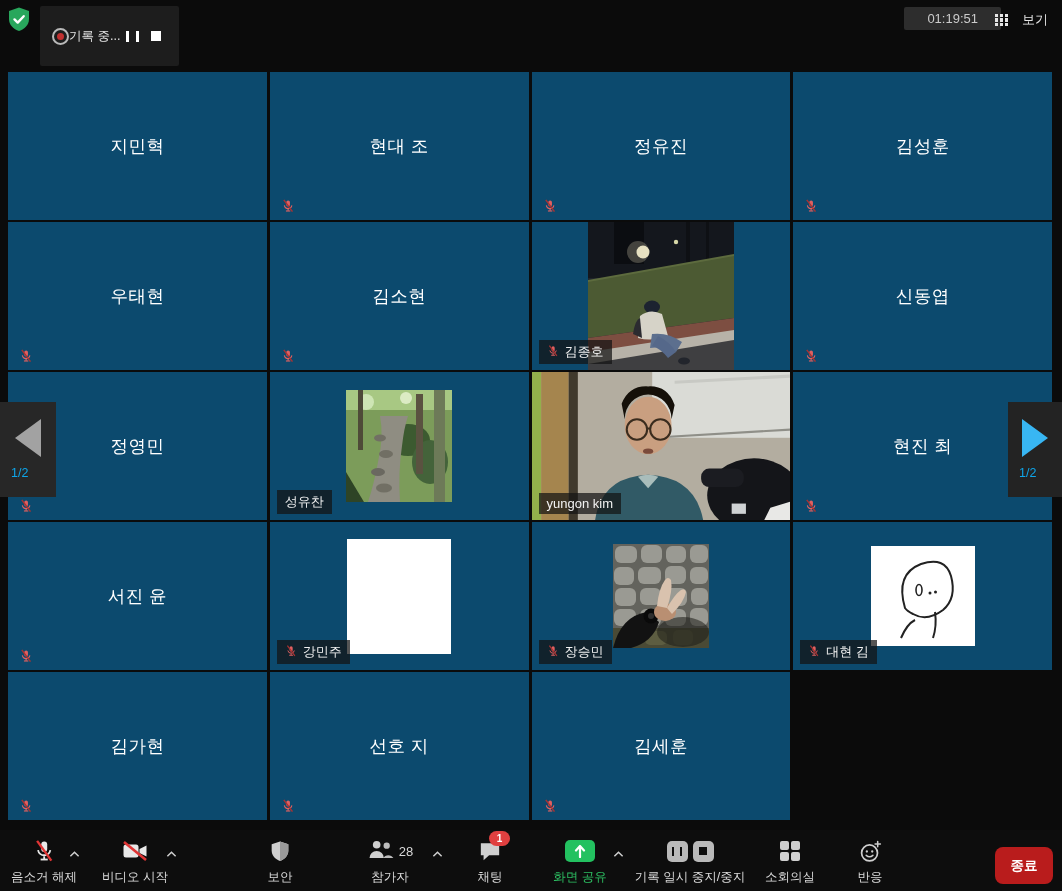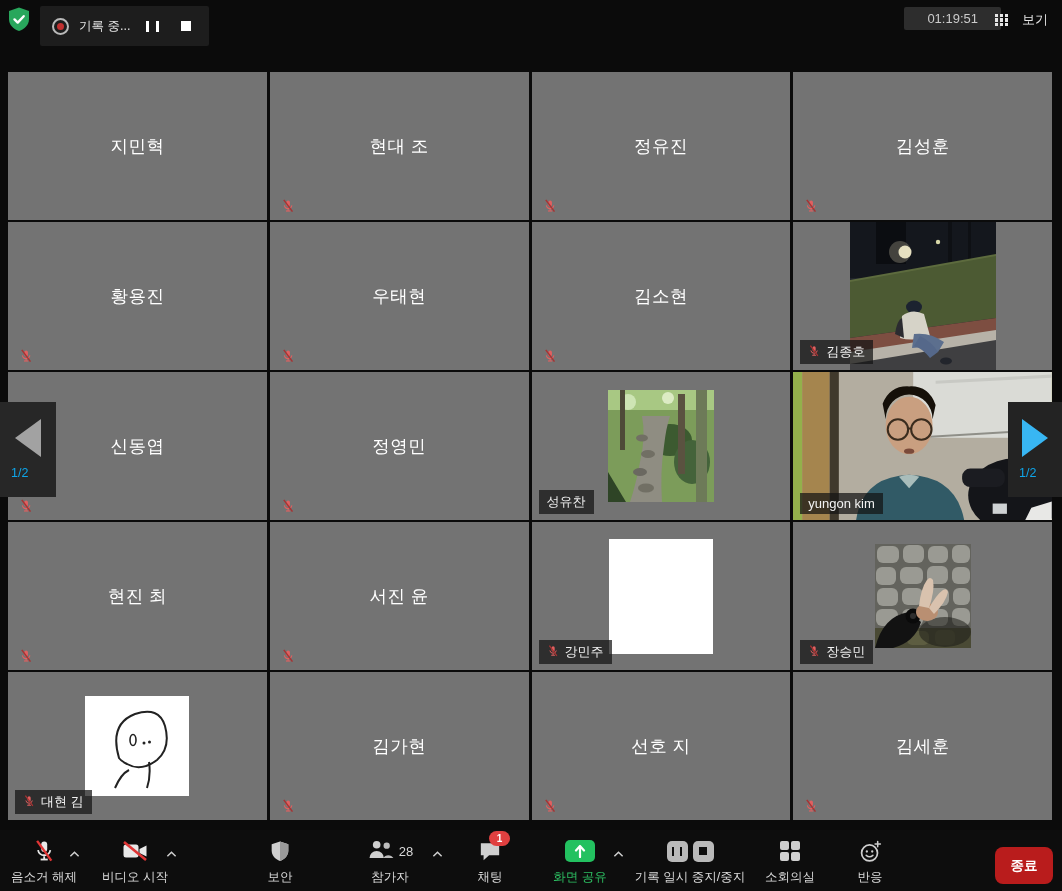--- a/index.html
+++ b/index.html
@@ -7,36 +7,36 @@
     width:1062px;height:891px;position:relative;overflow:hidden;
     background:#0b0b0b;color:#fff;
     font-family:"Liberation Sans","DejaVu Sans",sans-serif;
     -webkit-font-smoothing:antialiased;
   }
   .app{position:absolute;inset:0}
 
   
   header{position:absolute;top:0;left:0;right:0;height:46px;background:#0b0b0b;z-index:5}
   .shield-btn{position:absolute;left:6px;top:6px;background:none;border:none;padding:0;cursor:pointer;display:flex}
-  .rec-pill{position:absolute;left:40px;top:6px;height:28px;background:#1d1d1d;display:flex;align-items:center;gap:10px;padding:6px 12px;border-radius:2px}
+  .rec-pill{position:absolute;left:40px;top:6px;height:28px;background:#1d1d1d;display:flex;align-items:center;padding:16px 12px;border-radius:2px}
   .rec-dot{width:13px;height:13px;border:2px solid #b9b9b9;border-radius:50%;display:flex;align-items:center;justify-content:center;flex:none}
   .rec-dot i{width:7px;height:7px;background:#c03030;border-radius:50%}
   .rec-label{font-size:12.5px;color:#e3e3e3;white-space:nowrap}
   .rec-btn{background:none;border:none;padding:4px 6px;display:flex;align-items:center;cursor:pointer}
   .pause-glyph{width:7px;height:11px;border-left:3px solid #fff;border-right:3px solid #fff}
   .stop-glyph{width:10px;height:10px;background:#fff}
   .timer{position:absolute;right:61px;top:7px;background:#2d2d2d;color:#cbcbcb;font-size:13px;padding:4px 23px;border-radius:2px}
   .view-btn{position:absolute;right:8px;top:10px;display:flex;align-items:center;gap:14px;background:none;border:none;color:#e6e6e6;font-size:13px;cursor:pointer}
   .grid-icon{display:grid;grid-template-columns:repeat(3,3.4px);gap:1.4px}
   .grid-icon i{width:3.4px;height:3.4px;background:#e6e6e6}
 
   
   .vgrid{position:absolute;left:8px;top:72px;width:1044px;height:748px;display:grid;
     grid-template-columns:repeat(4,1fr);grid-template-rows:repeat(5,148px);column-gap:3px;row-gap:2px}
-  .tile{position:relative;background:#737373;overflow:hidden}
+  .tile{position:relative;background:#0c4a6e;overflow:hidden}
   .tile.active{outline:3px solid #dcdf4e;outline-offset:-3px;z-index:1}
   .center-name{position:absolute;inset:0;display:flex;align-items:center;justify-content:center;
     font-size:17.5px;font-weight:500;color:#fff;letter-spacing:.5px}
   .corner-mic{position:absolute;left:11px;bottom:7px;display:flex}
   .art-slot{position:absolute;inset:0;display:flex;align-items:center;justify-content:center}
   .art-slot.full svg{width:100%;height:100%;display:block}
   .label-box{position:absolute;left:7px;bottom:6px;background:rgba(20,20,20,.72);display:flex;align-items:center;gap:6px;
     padding:3px 8px;font-size:13px;color:#f2f2f2;z-index:2;white-space:nowrap}
   .white-sq{width:104px;height:115px;background:#ffffff}
 
@@ -141,34 +141,20 @@
         <path d="M5.5 11.5 a6.8 6.8 0 0 0 13.4 0" fill="none" stroke="#e06060" stroke-width="2"></path>
         <line x1="12.2" y1="18" x2="12.2" y2="21" stroke="#e06060" stroke-width="2"></line>
         <line x1="8.3" y1="21.4" x2="16.1" y2="21.4" stroke="#e06060" stroke-width="2"></line>
         <line x1="4.5" y1="1.5" x2="20" y2="22.5" stroke="#a83232" stroke-width="2.6"></line>
       </svg>
     </span>
 
   </div>
       <div class="tile">
     <div class="center-name">김성훈</div>
-
-    <span class="corner-mic">
-      <svg width="14" height="14" viewBox="0 0 24 25">
-        <rect x="9" y="2.5" width="6.5" height="11" rx="3.2" fill="#e06060"></rect>
-        <path d="M5.5 11.5 a6.8 6.8 0 0 0 13.4 0" fill="none" stroke="#e06060" stroke-width="2"></path>
-        <line x1="12.2" y1="18" x2="12.2" y2="21" stroke="#e06060" stroke-width="2"></line>
-        <line x1="8.3" y1="21.4" x2="16.1" y2="21.4" stroke="#e06060" stroke-width="2"></line>
-        <line x1="4.5" y1="1.5" x2="20" y2="22.5" stroke="#a83232" stroke-width="2.6"></line>
-      </svg>
-    </span>
-
-  </div>
-      <div class="tile">
-    <div class="center-name">황용진</div>
 
     <span class="corner-mic">
       <svg width="14" height="14" viewBox="0 0 24 25">
         <rect x="9" y="2.5" width="6.5" height="11" rx="3.2" fill="#e06060"></rect>
         <path d="M5.5 11.5 a6.8 6.8 0 0 0 13.4 0" fill="none" stroke="#e06060" stroke-width="2"></path>
         <line x1="12.2" y1="18" x2="12.2" y2="21" stroke="#e06060" stroke-width="2"></line>
         <line x1="8.3" y1="21.4" x2="16.1" y2="21.4" stroke="#e06060" stroke-width="2"></line>
         <line x1="4.5" y1="1.5" x2="20" y2="22.5" stroke="#a83232" stroke-width="2.6"></line>
       </svg>
     </span>

